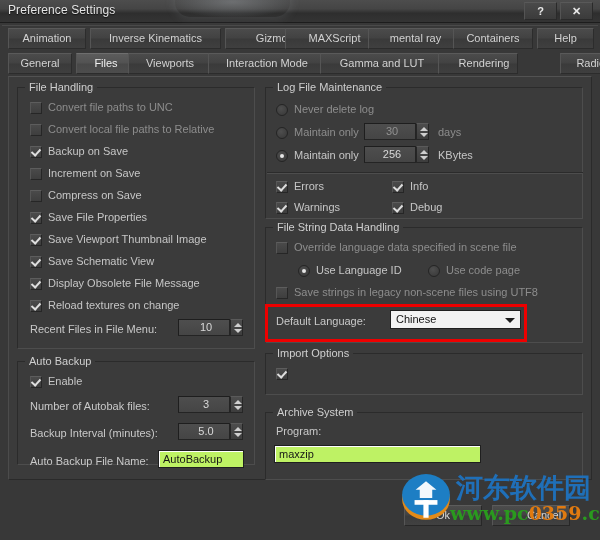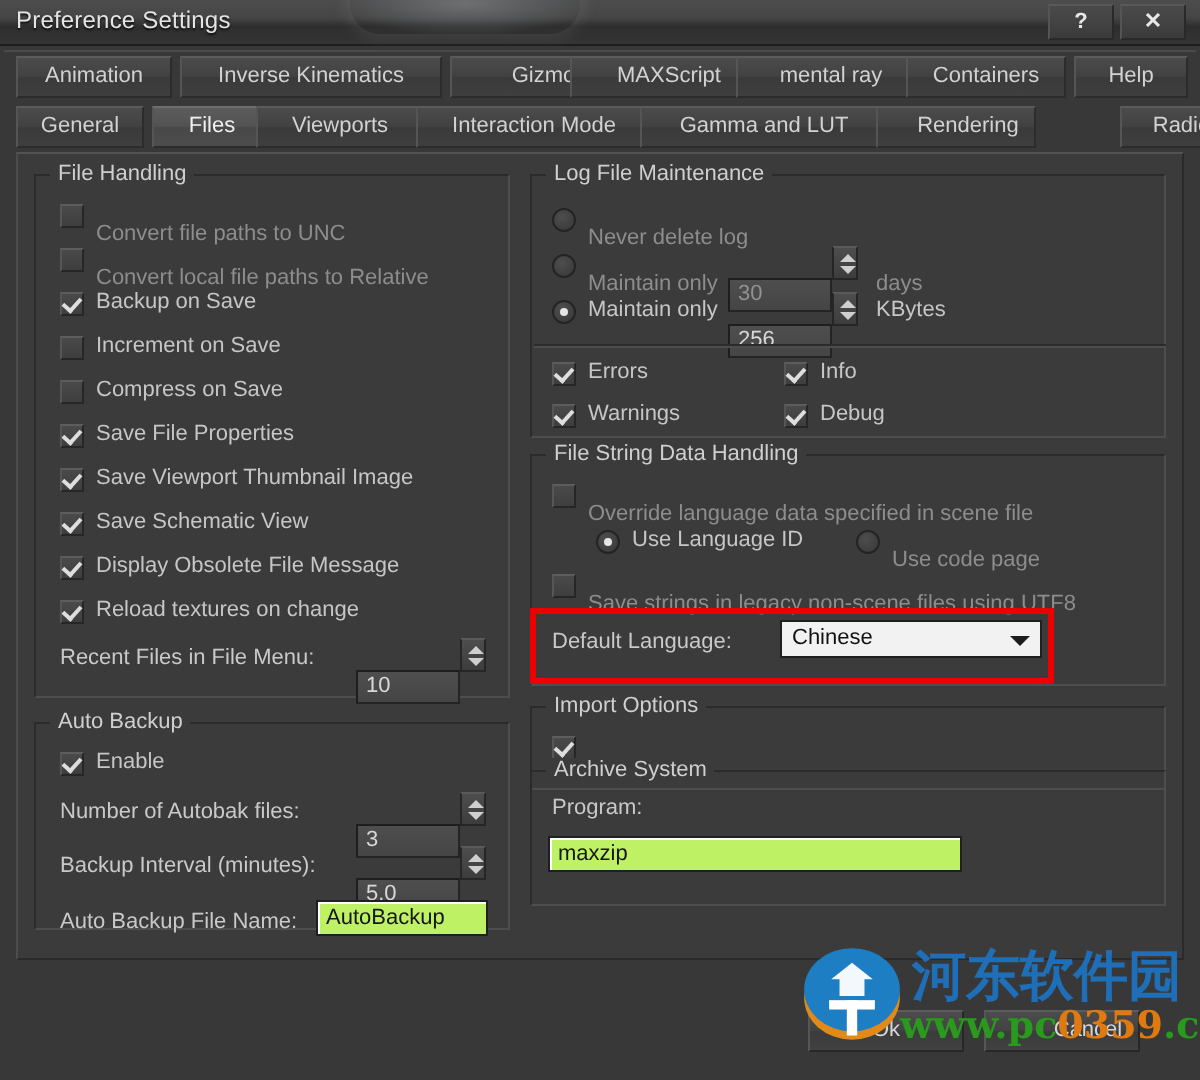--- a/index.html
+++ b/index.html
@@ -147,21 +147,21 @@
   .chk.on::after {
     content: "";
     position: absolute;
     left: 2px; top: 0px;
     width: 4px; height: 7px;
     border: solid #dedede;
     border-width: 0 2px 2px 0;
     transform: rotate(42deg);
   }
   .chklabel { position: absolute; font-size: 11px; color: #c6c6c6; white-space: nowrap; }
-  .chklabel.dim { color: #8d8d8d; margin-top: 10px; }
+  .chklabel.dim { color: #8d8d8d; }
 
   .rad {
     position: absolute;
     width: 12px; height: 12px;
     border-radius: 50%;
     background: radial-gradient(circle at 40% 35%, #4e4e4e, #373737);
     border: 1px solid #242424;
     box-sizing: border-box;
   }
   .rad.on::after {
@@ -169,32 +169,33 @@
     position: absolute;
     left: 3px; top: 3px;
     width: 4px; height: 4px;
     border-radius: 50%;
     background: #e6e6e6;
   }
 
   .spin-wrap { position: absolute; height: 17px; }
   .spin-field {
     position: absolute;
-    left: 0; top: 16px;
+    left: 0; top: 0;
     height: 17px;
     background: linear-gradient(to bottom, #4e4e4e, #454545);
     border: 1px solid #242424;
     border-top-color: #1e1e1e;
     border-left-color: #1e1e1e;
     box-sizing: border-box;
     color: #d8d8d8;
     font-size: 11px;
     line-height: 15px;
     padding-left: 4px;
     overflow: hidden;
+    text-align: center;
   }
   .spin-field.dimtext { color: #919191; }
   .spin-btns {
     position: absolute;
     top: 0;
     width: 13px; height: 17px;
     background: linear-gradient(to bottom, #4d4d4d, #3d3d3d);
     border: 1px solid #262626;
     border-top-color: #5a5a5a;
     box-sizing: border-box;
@@ -466,21 +467,21 @@
       </div>
     </div>
 
     <div class="hl-box" style="left:256px; top:227px; width:262px; height:38px;"></div>
 
     <div class="group" style="left:256px; top:276px; width:318px; height:42px;">
       <div class="legend">Import Options</div>
       <span class="chk on" style="left:10px; top:14px;"></span>
     </div>
 
-    <div class="group" style="left:256px; top:308px; width:318px; height:68px;">
+    <div class="group" style="left:256px; top:335px; width:318px; height:68px;">
       <div class="legend">Archive System</div>
       <div class="ctl" style="left:10px; top:12px;">Program:</div>
       <div class="textfield" style="left:8px; top:32px; width:207px;">maxzip</div>
     </div>
 
   </div>
 
   <div class="dlg-btn" style="left:404px; top:505px; width:78px;">Ok</div>
   <div class="dlg-btn" style="left:492px; top:505px; width:78px;padding-left:26px;">Cancel</div>
 

